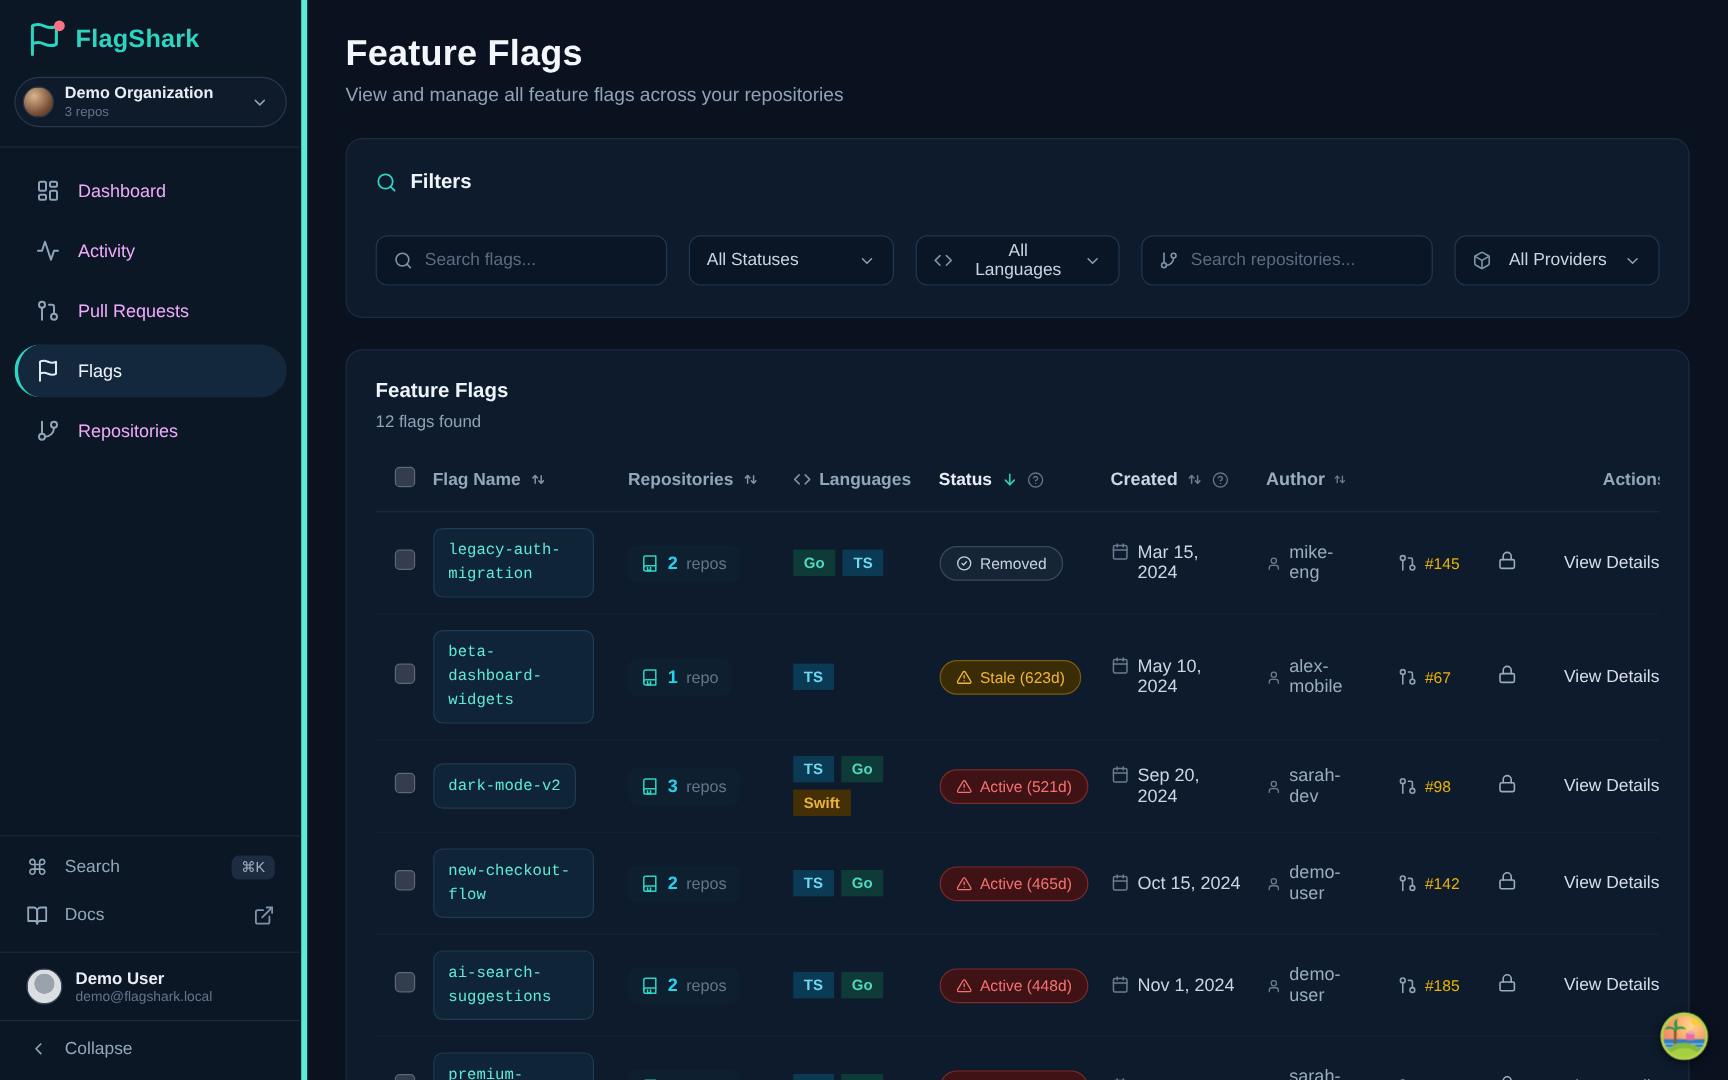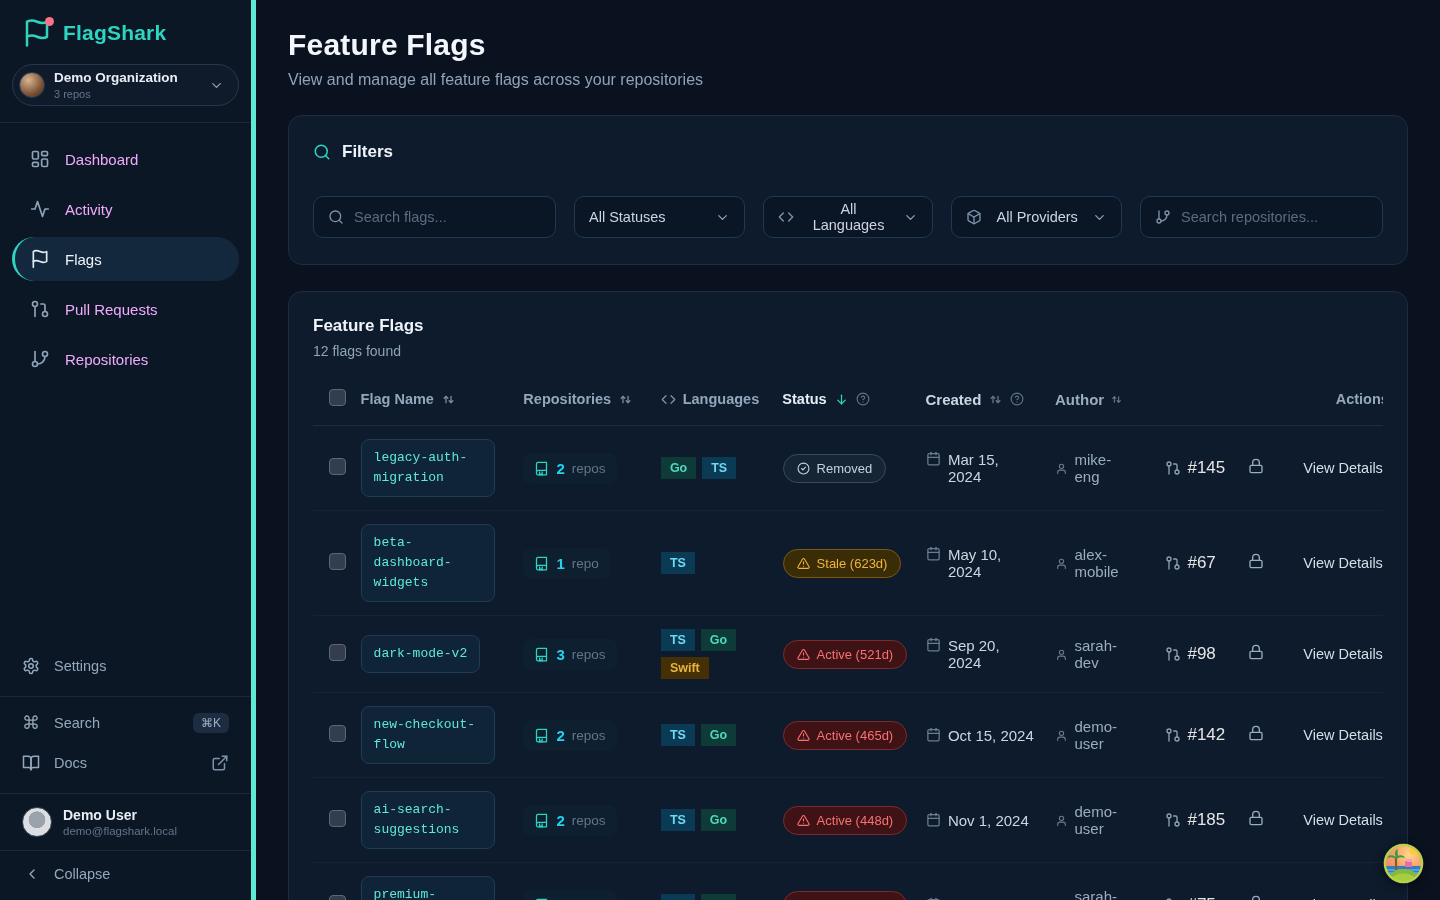--- a/index.html
+++ b/index.html
@@ -110,21 +110,21 @@
   .status.removed { background:rgba(148,163,184,.07); border-color:#3a4a5e; color:#c7d2de; }
   .status.stale { background:#3a2c07; border-color:#7a5a10; color:#f0b43a; }
   .status.active { background:#3f1216; border-color:#7f2a2a; color:#f87171; }
 
   .c-created { display:flex; gap:7px; color:#cbd6e2; font-size:15px; }
   .c-created svg { width:15px; height:15px; color:#6b7c92; }
   .c-created .date-text { max-width:88px; }
   .c-author { display:flex; align-items:center; gap:6px; color:#9aacc0; font-size:15px; }
   .c-author svg { width:13px; height:13px; color:#6b7c92; }
   .c-author .author-text { max-width:54px; overflow-wrap:break-word; }
-  .c-pr { display:flex; align-items:center; gap:6px; color:#e5e5e5; font-size:17px; }
+  .c-pr { display:flex; align-items:center; gap:6px; color:#eab308; font-size:13px; }
   .c-pr svg { width:16px; height:16px; color:#8ea1b5; }
   .c-lock svg { width:16px; height:16px; color:#9aacc0; }
   .action-link { color:#d6dee8; font-size:14.5px; white-space:nowrap; cursor:pointer; }
 
   
   .palm-badge { position:fixed; right:16px; bottom:16px; width:41px; height:41px; border-radius:50%; cursor:pointer; box-shadow:0 2px 8px rgba(0,0,0,.5); }
 </style>
 </head>
 <body>
 
@@ -261,49 +261,41 @@
           <use href="#i-grid"></use>
         </svg>
       <span>Dashboard</span>
     </div>
     <div class="nav-item">
       <svg class="ic">
           <use href="#i-activity"></use>
         </svg>
       <span>Activity</span>
     </div>
+    <div class="nav-item">
+      <svg class="ic">
+          <use href="#i-pr"></use>
+        </svg>
+      <span>Pull Requests</span>
+    </div>
     <div class="nav-item active">
       <svg class="ic">
           <use href="#i-flag"></use>
         </svg>
       <span>Flags</span>
     </div>
     <div class="nav-item">
       <svg class="ic">
-          <use href="#i-pr"></use>
-        </svg>
-      <span>Pull Requests</span>
-    </div>
-    <div class="nav-item">
-      <svg class="ic">
           <use href="#i-branch"></use>
         </svg>
       <span>Repositories</span>
     </div>
   </nav>
 
   <div class="side-bottom">
-    <div class="util-wrap">
-      <div class="util-item">
-        <svg class="ic">
-            <use href="#i-gear"></use>
-          </svg>
-        <span>Settings</span>
-      </div>
-    </div>
     <div class="side-sep"></div>
     <div class="util-wrap">
       <div class="util-item">
         <span class="cmd-glyph">⌘</span>
         <span>Search</span>
         <span class="kbd">⌘K</span>
       </div>
       <div class="util-item">
         <svg class="ic">
             <use href="#i-book"></use>
@@ -360,32 +352,32 @@
         <svg class="ic">
             <use href="#i-code"></use>
           </svg>
         <span class="sel-label centered">All Languages</span>
         <svg class="ic chev">
             <use href="#i-chevdown"></use>
           </svg>
       </div>
       <div class="control">
         <svg class="ic">
+            <use href="#i-branch"></use>
+          </svg>
+        <input placeholder="Search repositories..." style="">
+      </div>
+      <div class="control">
+        <svg class="ic">
             <use href="#i-package"></use>
           </svg>
         <span class="sel-label centered">All Providers</span>
         <svg class="ic chev">
             <use href="#i-chevdown"></use>
           </svg>
-      </div>
-      <div class="control">
-        <svg class="ic">
-            <use href="#i-branch"></use>
-          </svg>
-        <input placeholder="Search repositories..." style="">
       </div>
     </div>
   </section>
 
   <section class="card table-card">
     <div class="tbl-title">Feature Flags</div>
     <div class="tbl-count">12 flags found</div>
 
     <div class="twrap">
       <div class="ttable">

